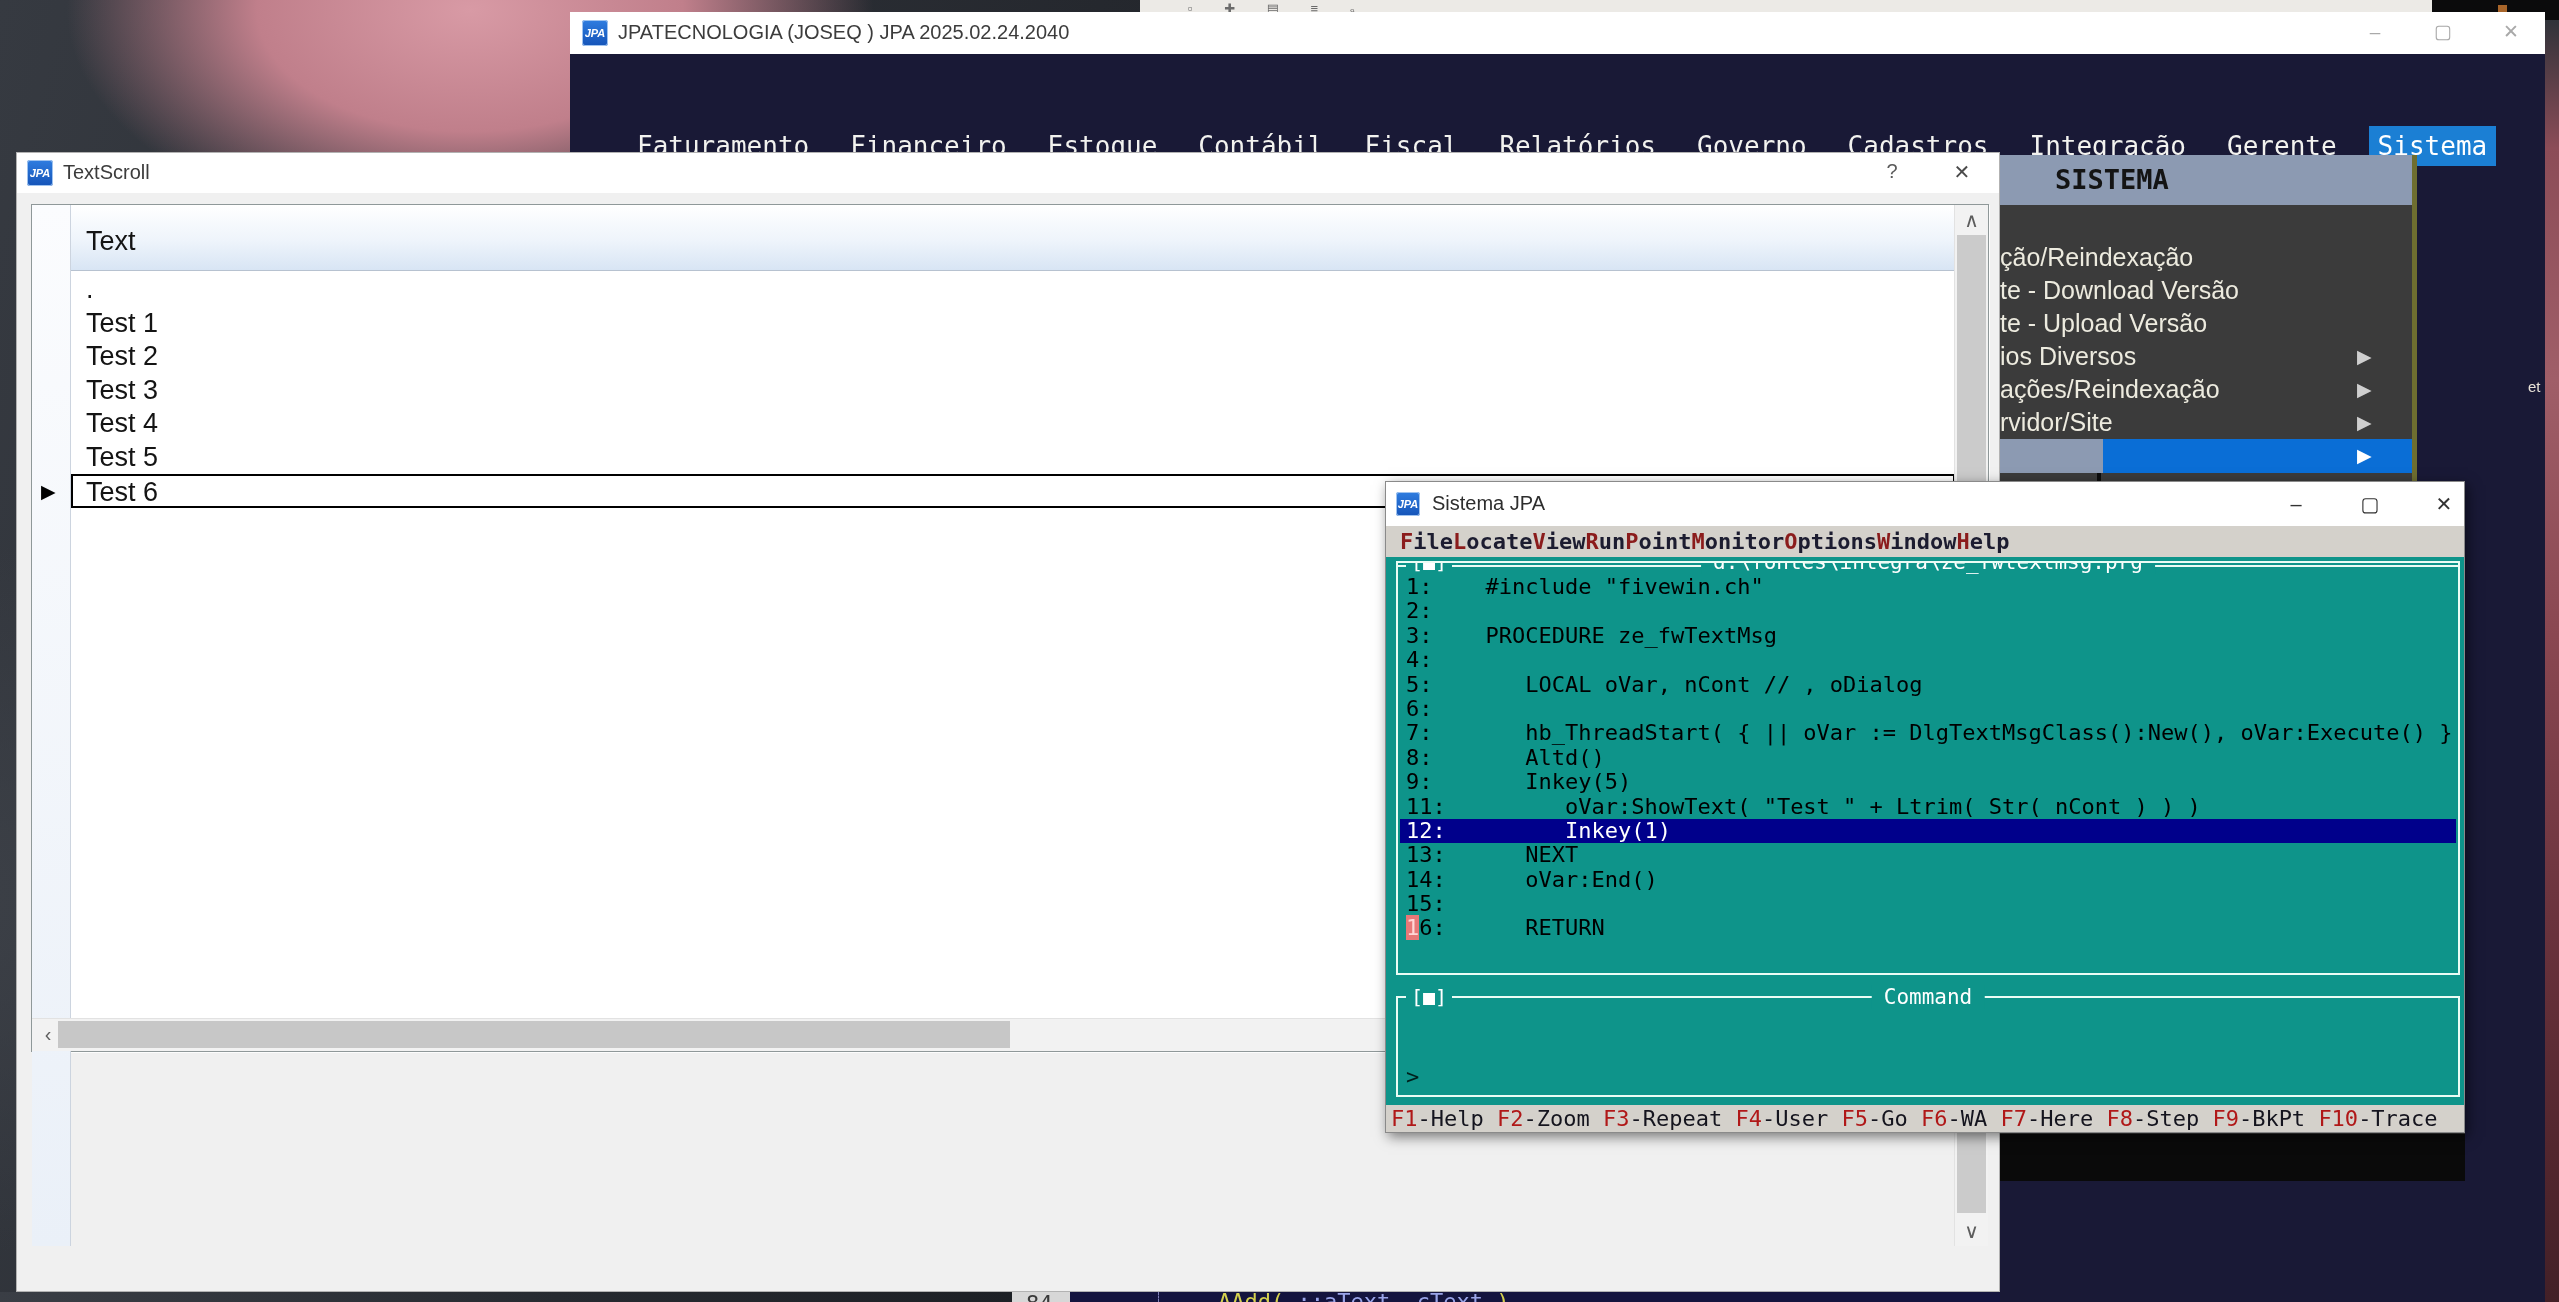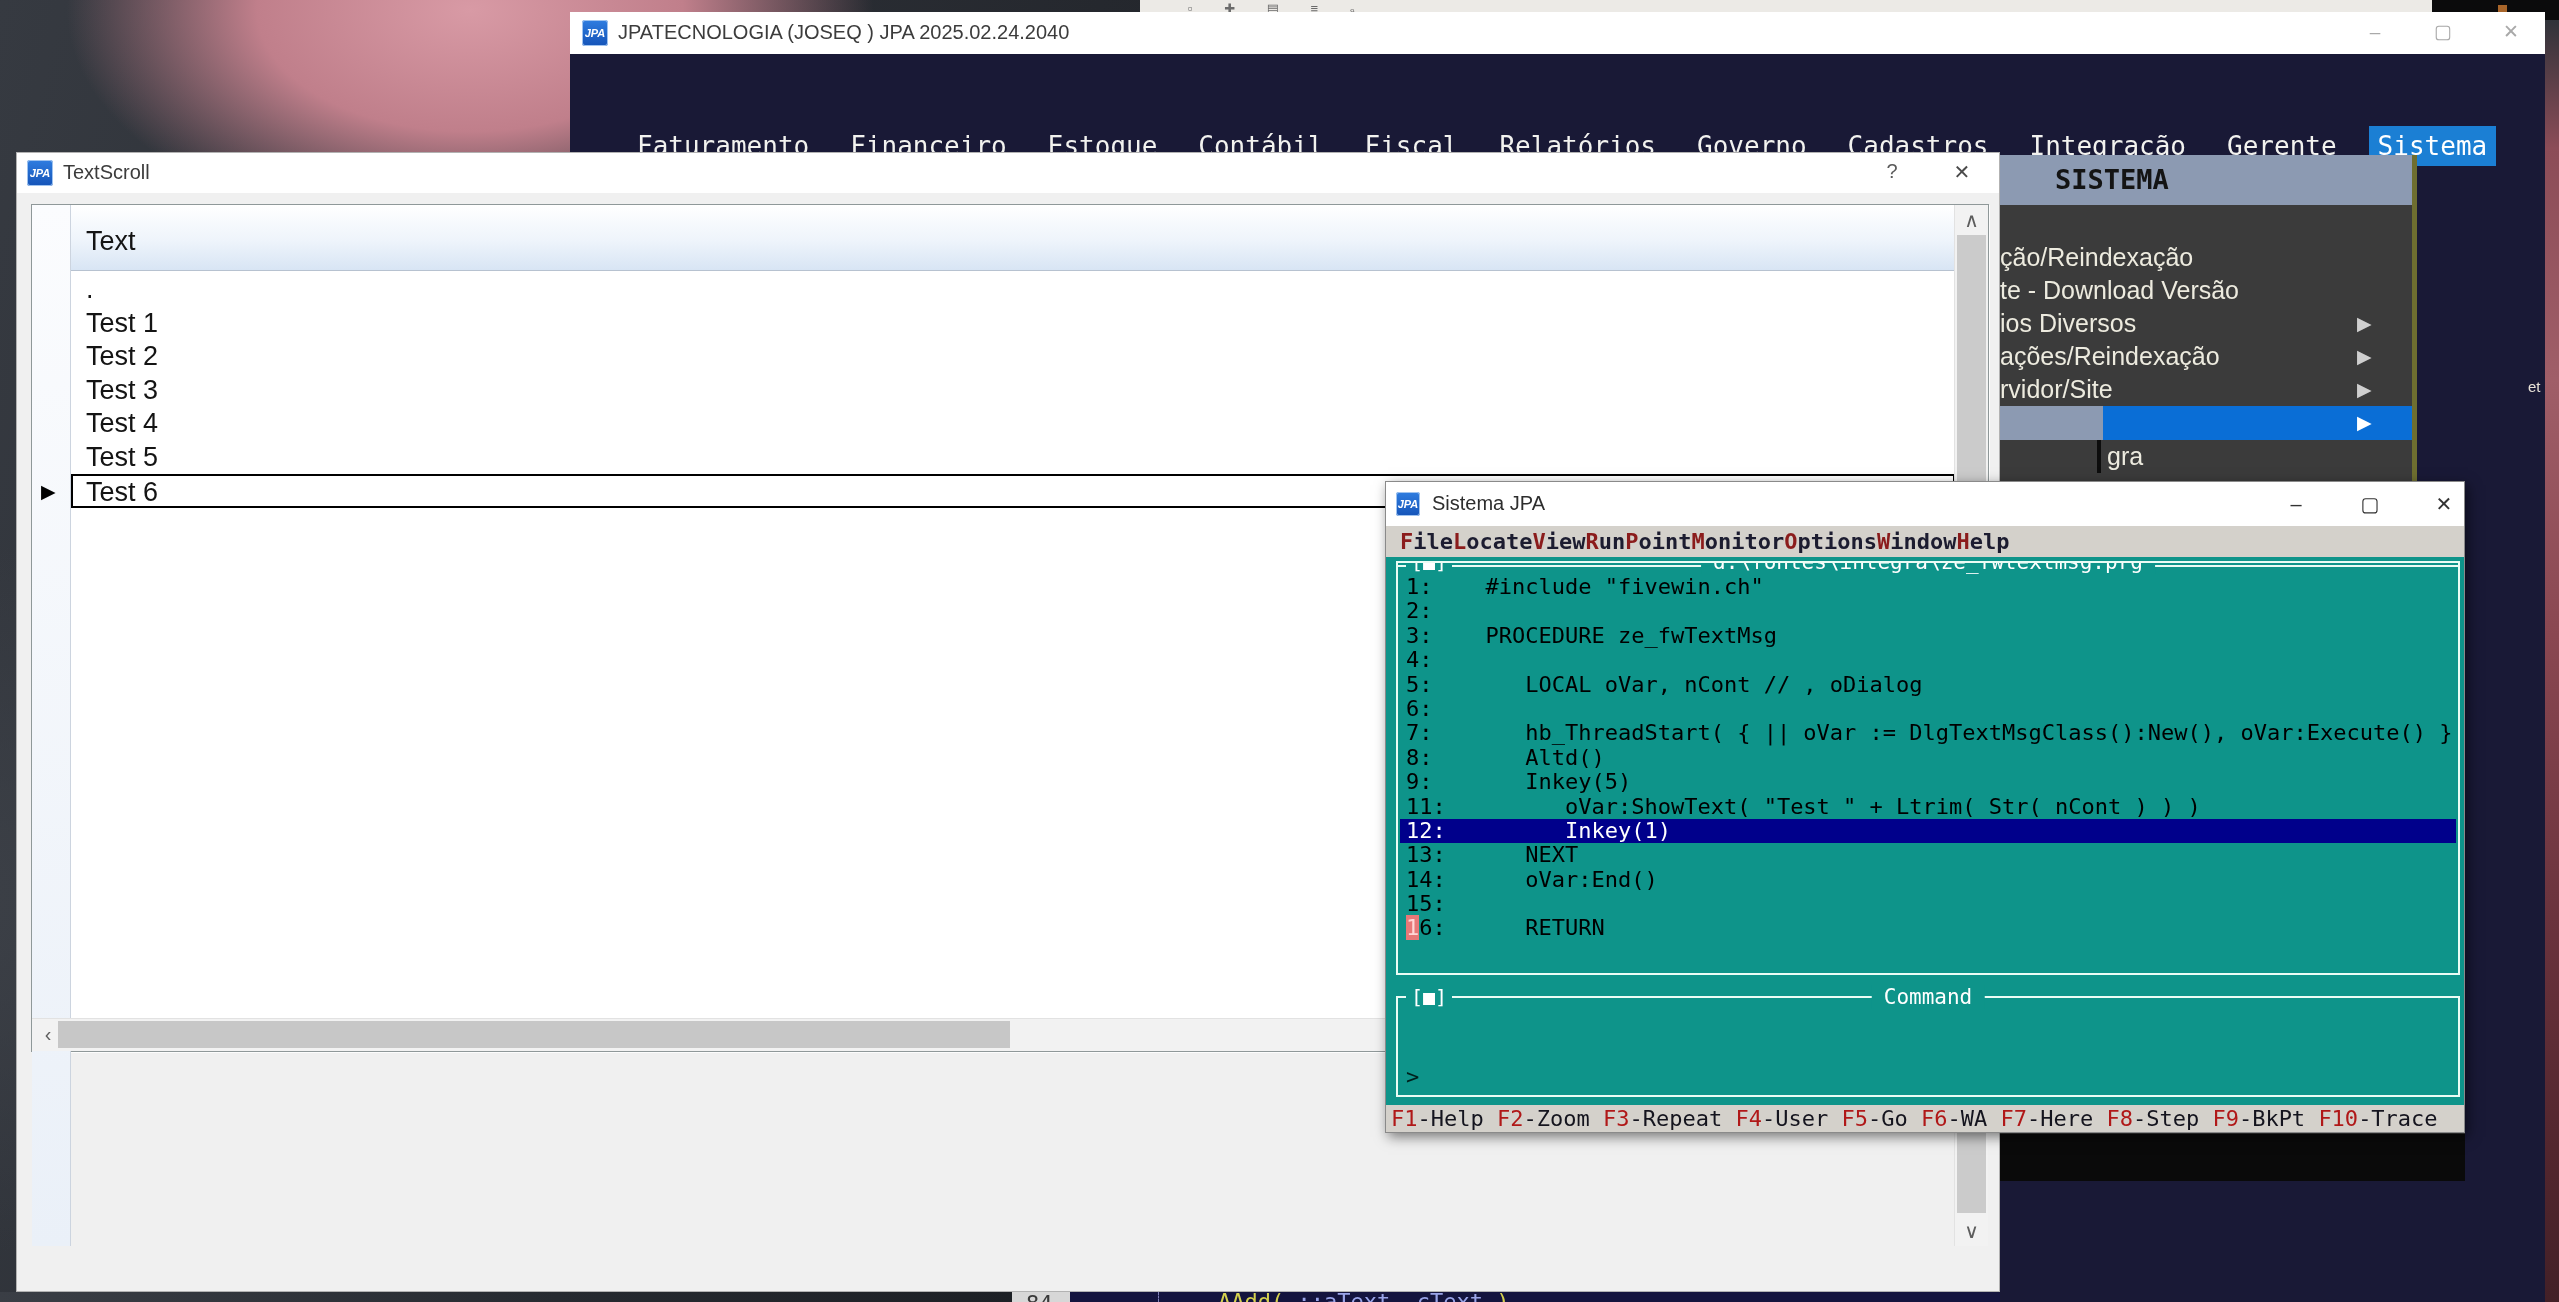--- a/index.html
+++ b/index.html
@@ -157,20 +157,21 @@
 
   <div class="abs right-strip"></div>
   <div class="abs frag-et">et</div>
 
   <div class="abs sd">
     <div class="sd-header">SISTEMA</div>
     <div class="sd-edge"></div>
     <div class="sd-body" id="sd-body">
         <div class="sd-item"><span class="lbl">ção/Reindexação</span></div>
         <div class="sd-item"><span class="lbl">te - Download Versão</span></div>
+        <div class="sd-item"><span class="lbl">te - Upload Versão</span></div>
         <div class="sd-item"><span class="lbl">ios Diversos</span><span class="arrow">▶</span></div>
         <div class="sd-item"><span class="lbl">ações/Reindexação</span><span class="arrow">▶</span></div>
         <div class="sd-item"><span class="lbl">rvidor/Site</span><span class="arrow">▶</span></div>
         <div class="sd-item sel"><div class="gray-block"></div><span class="lbl"></span><span class="arrow">▶</span></div>
         <div class="sd-item sub-edge"><div class="vline"></div><span class="lbl">gra</span></div>
       </div>
   </div>
 
   <div class="abs console-strip"></div>
   <div class="abs bottom-wallpaper"></div>

